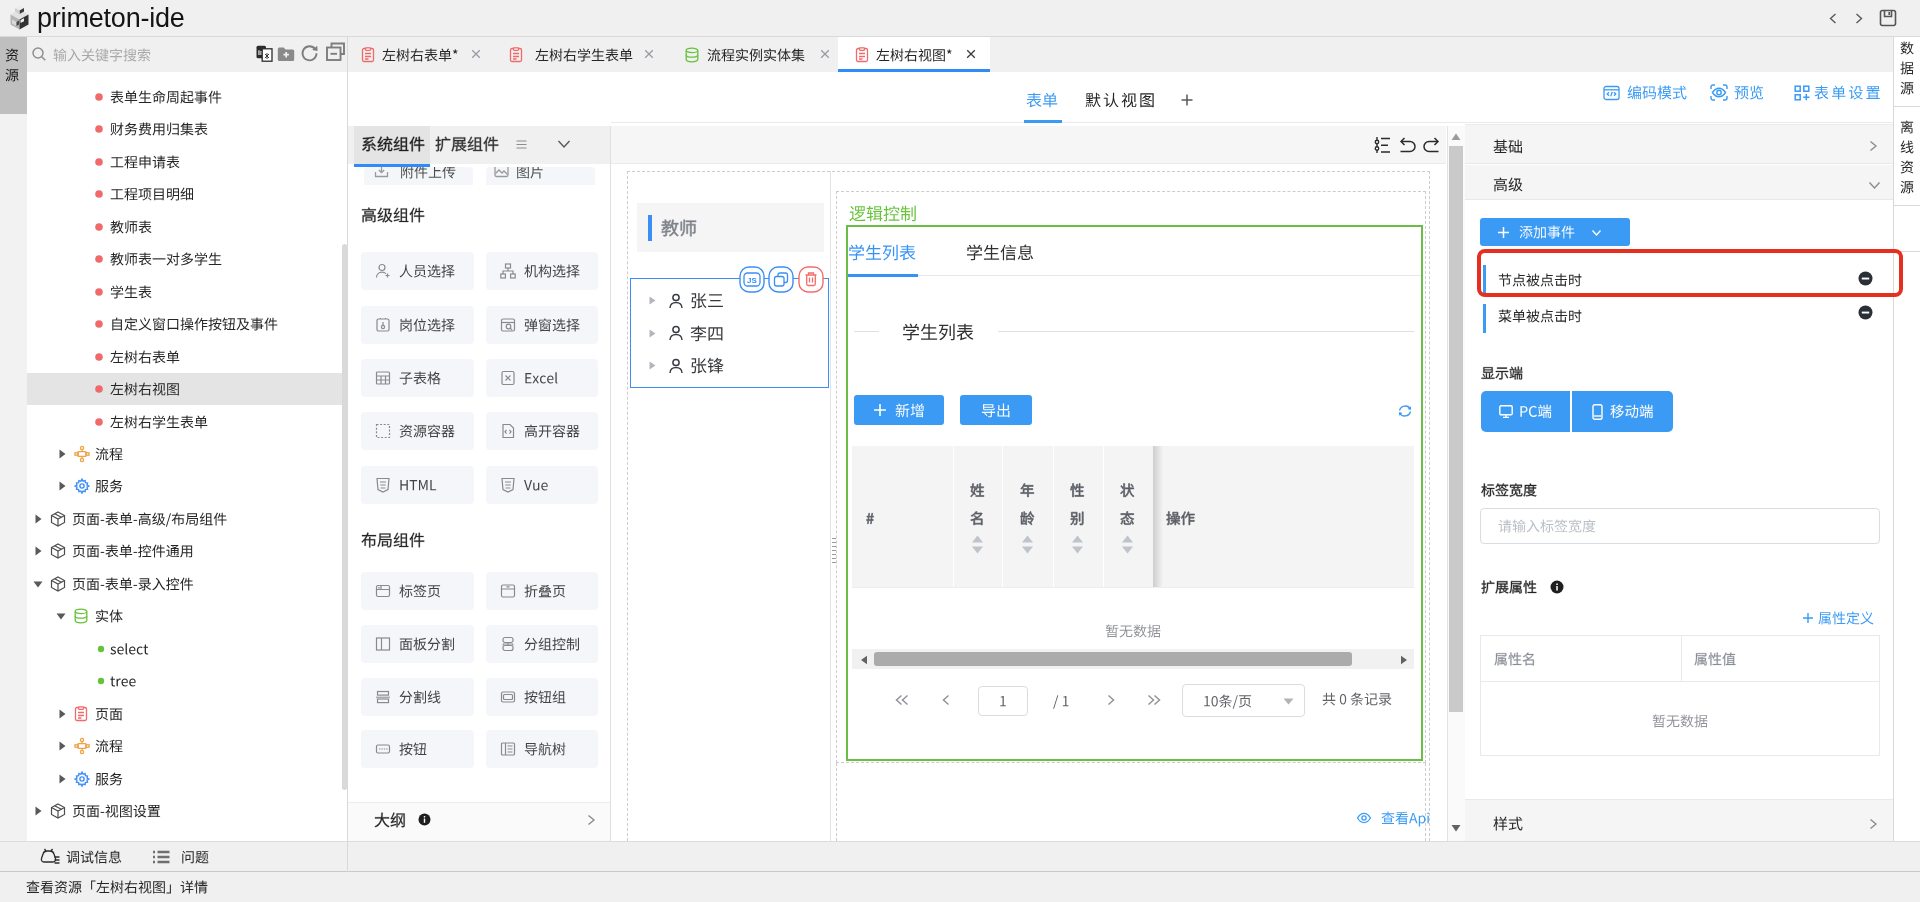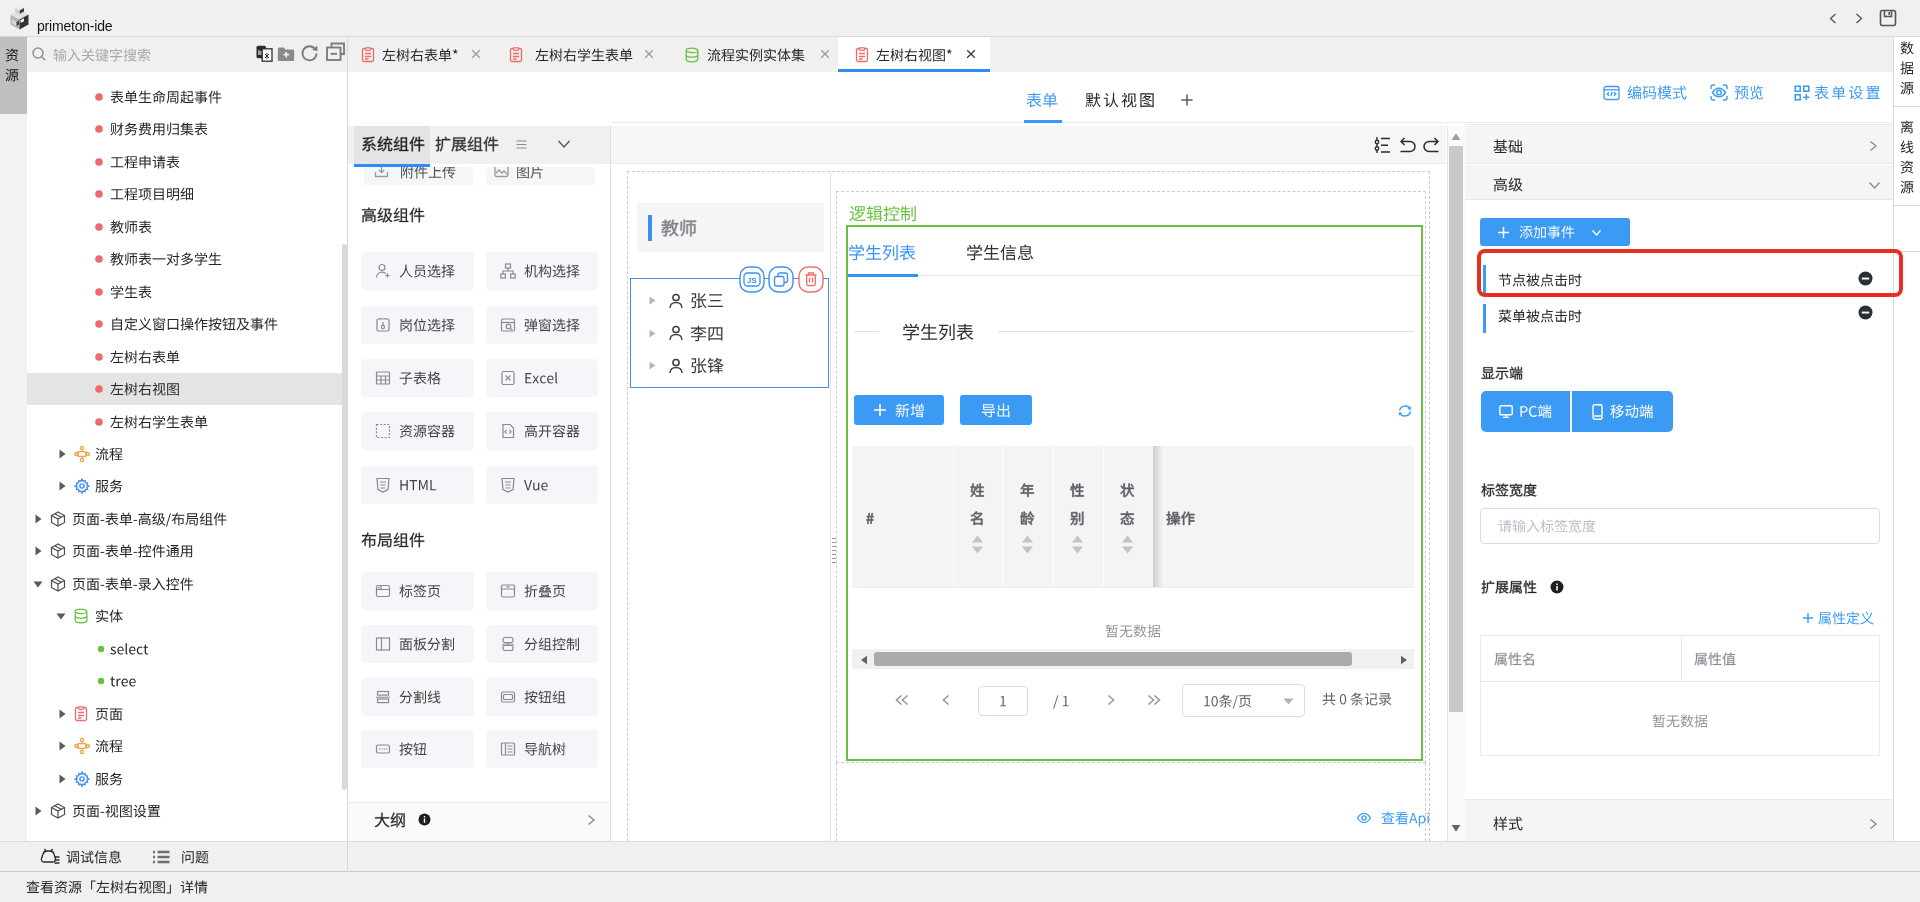--- a/index.html
+++ b/index.html
@@ -228,21 +228,21 @@
 <polygon points="3.5,9.5 12.5,14.5 12.5,24.5 3.5,19.5" fill="#b4b4b4"></polygon>
 <polygon points="21.5,9.5 12.5,14.5 12.5,24.5 21.5,19.5" fill="#333"></polygon>
 <polygon points="13.5,15.1 17,13.2 17,16.2 13.5,18.1" fill="#f0f0f0"></polygon>
 <polygon points="12.5,0.5 17,3 12.5,5.5 8,3" fill="#ececec"></polygon>
 <polygon points="12.5,5.5 17,3 17,6.5 12.5,9" fill="#3c3c3c"></polygon>
 <polygon points="8,3 12.5,5.5 12.5,9 8,6.5" fill="#cfcfcf"></polygon>
 <polygon points="5,14.5 9.5,17 9.5,21 5,18.5" fill="#d9d9d9"></polygon>
 <polygon points="9.5,17 12,15.6 12,19.6 9.5,21" fill="#444"></polygon>
 </g>
   </svg>
-<div style="left:37px;top:13px;width:200px;height:27px;font-size:14px;color:#141414;font-family:'Liberation Sans',sans-serif;line-height:27px;letter-spacing:-0.2px">primeton-ide</div>
+<div style="left:37px;top:5px;width:200px;height:27px;font-size:27px;color:#141414;font-family:'Liberation Sans',sans-serif;line-height:27px;letter-spacing:-0.2px">primeton-ide</div>
 <svg class="ic" style="left:1827.0px;top:12.0px" width="12.0" height="13.0" viewBox="0 0 12.0 13.0">
     <path d="M8.5 2 L3.5 6.5 L8.5 11" stroke="#595959" stroke-width="1.4" fill="none"></path>
   </svg>
 <svg class="ic" style="left:1853.0px;top:12.0px" width="12.0" height="13.0" viewBox="0 0 12.0 13.0">
     <path d="M3.5 2 L8.5 6.5 L3.5 11" stroke="#595959" stroke-width="1.4" fill="none"></path>
   </svg>
 <svg class="ic" style="left:1879.0px;top:9.0px" width="18.0" height="18.0" viewBox="0 0 18.0 18.0">
     <rect x="1.5" y="1.5" width="15" height="15" rx="2" fill="none" stroke="#555" stroke-width="1.6"></rect>
 <path d="M5.5 2 v5.5 h7 V2" fill="none" stroke="#555" stroke-width="1.6"></path>
     <path d="M10.2 3 v3" stroke="#555" stroke-width="1.6"></path>

